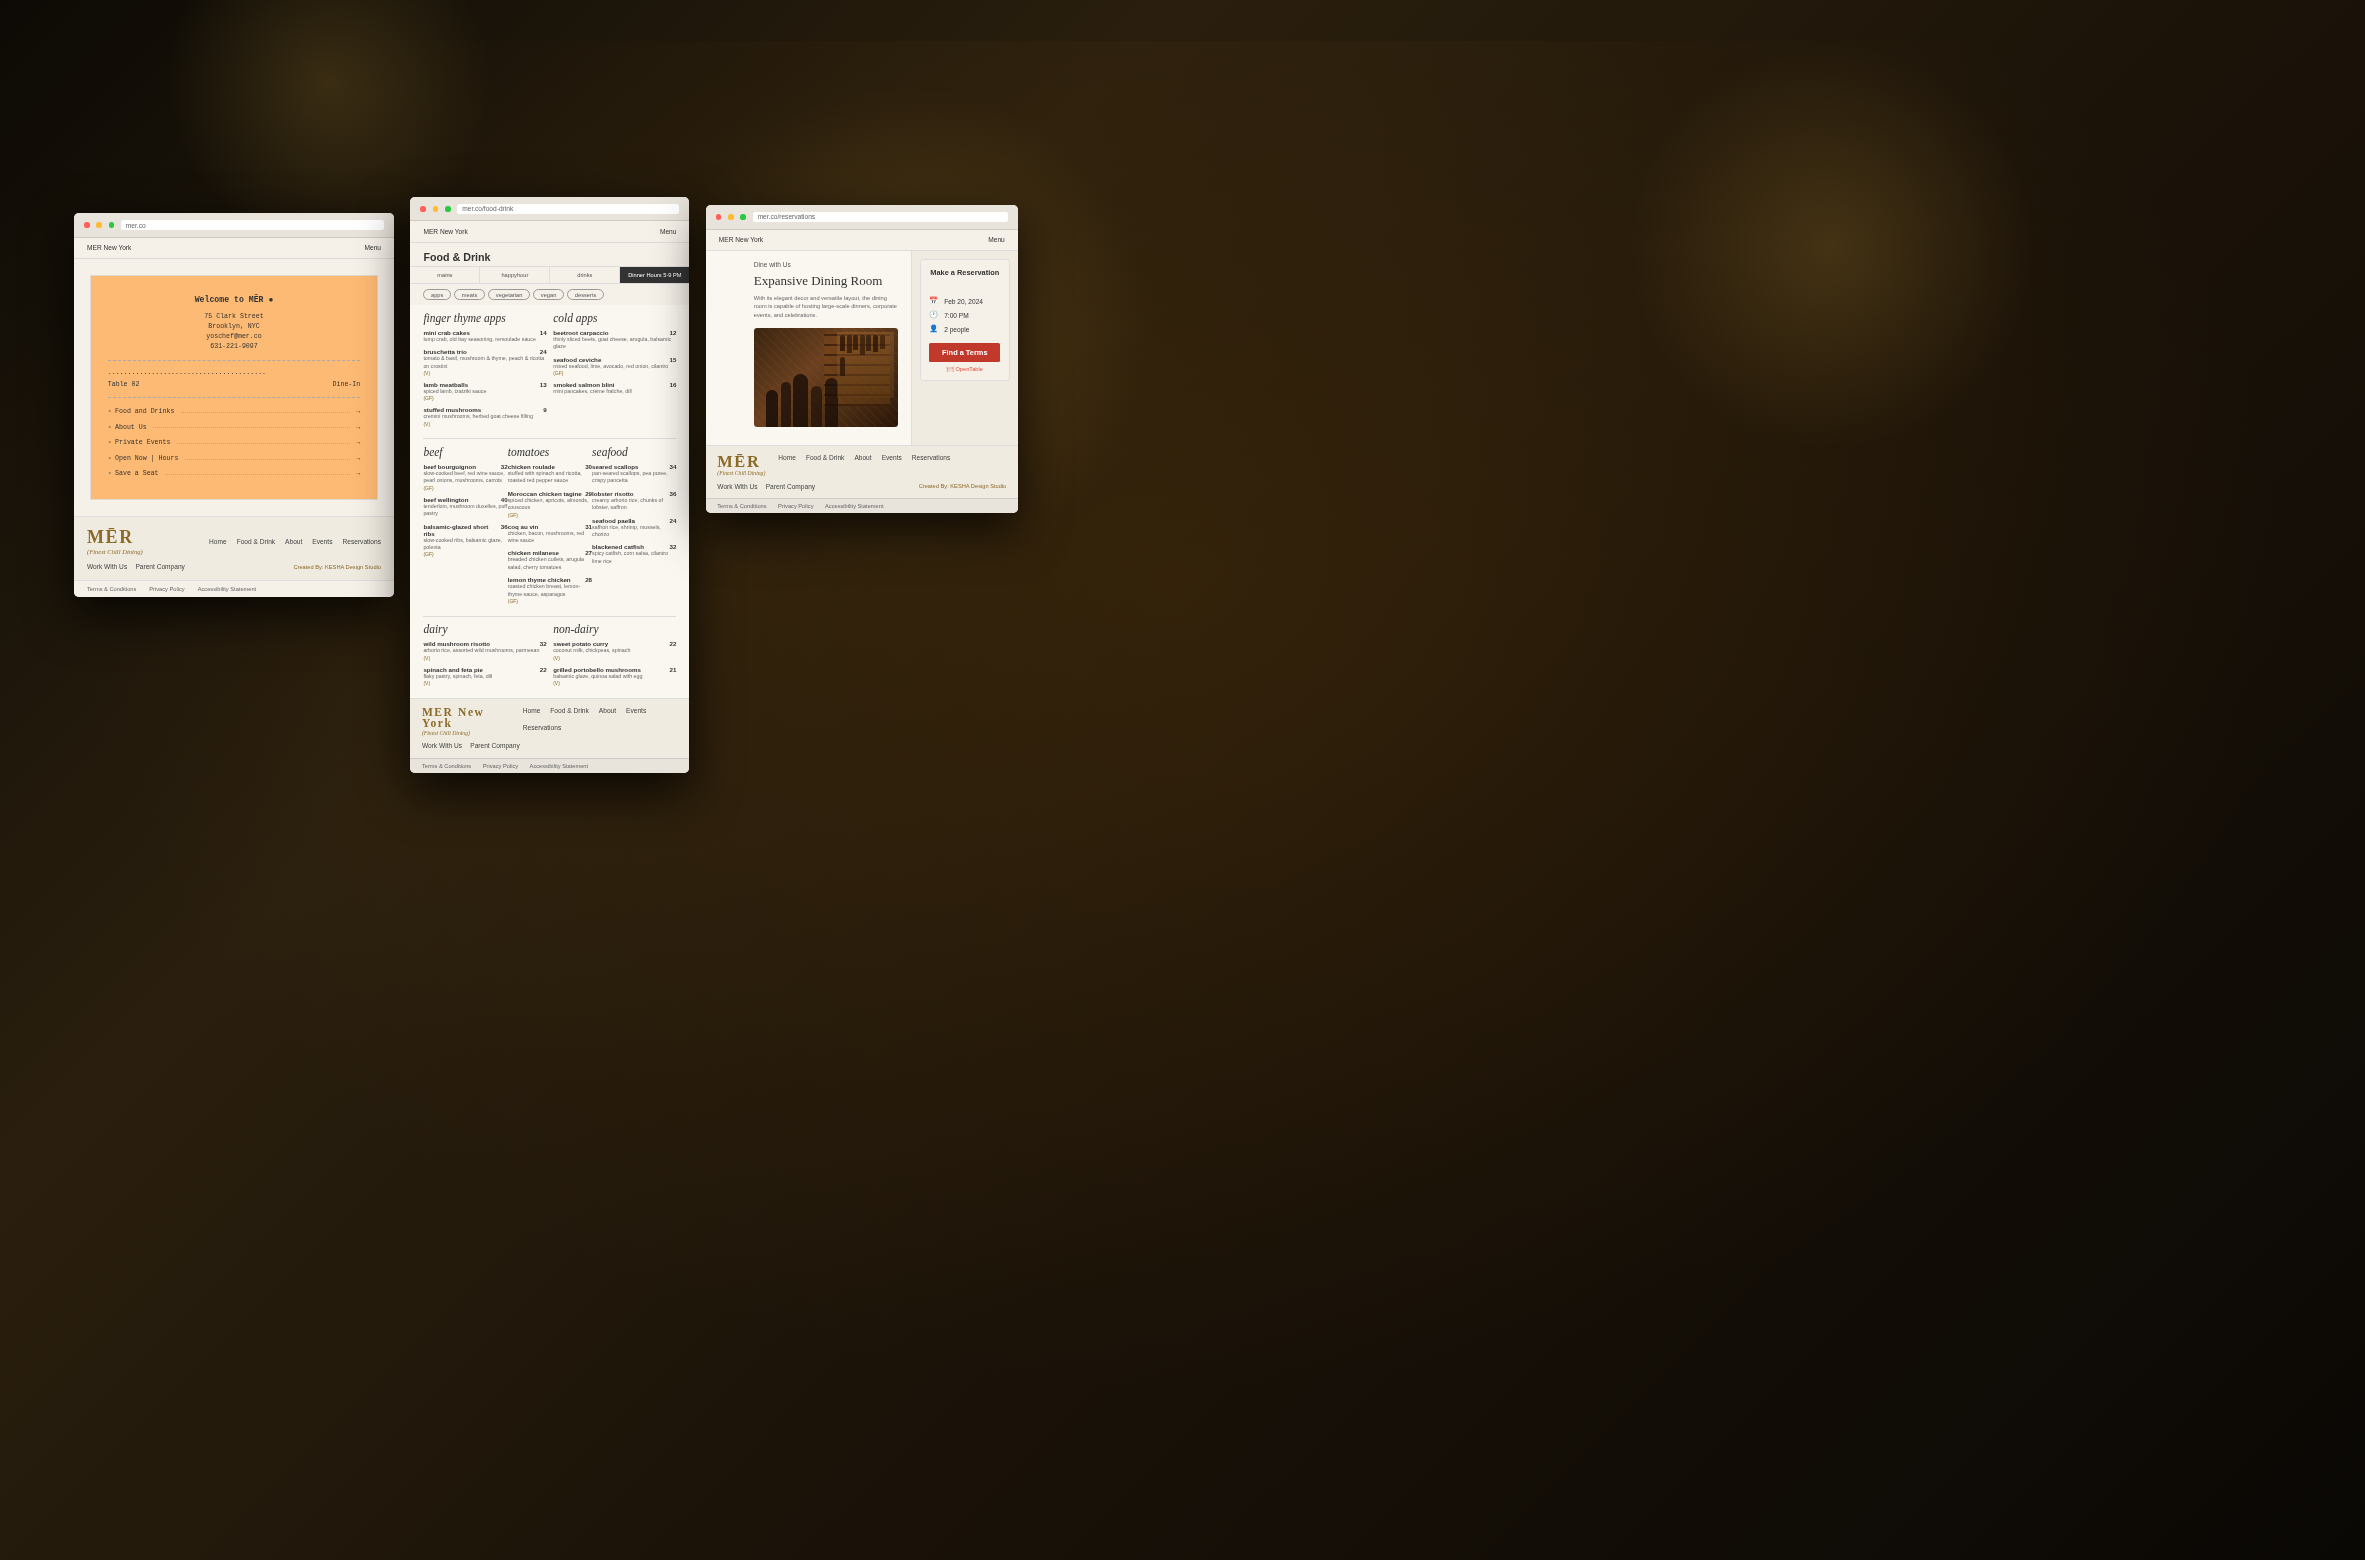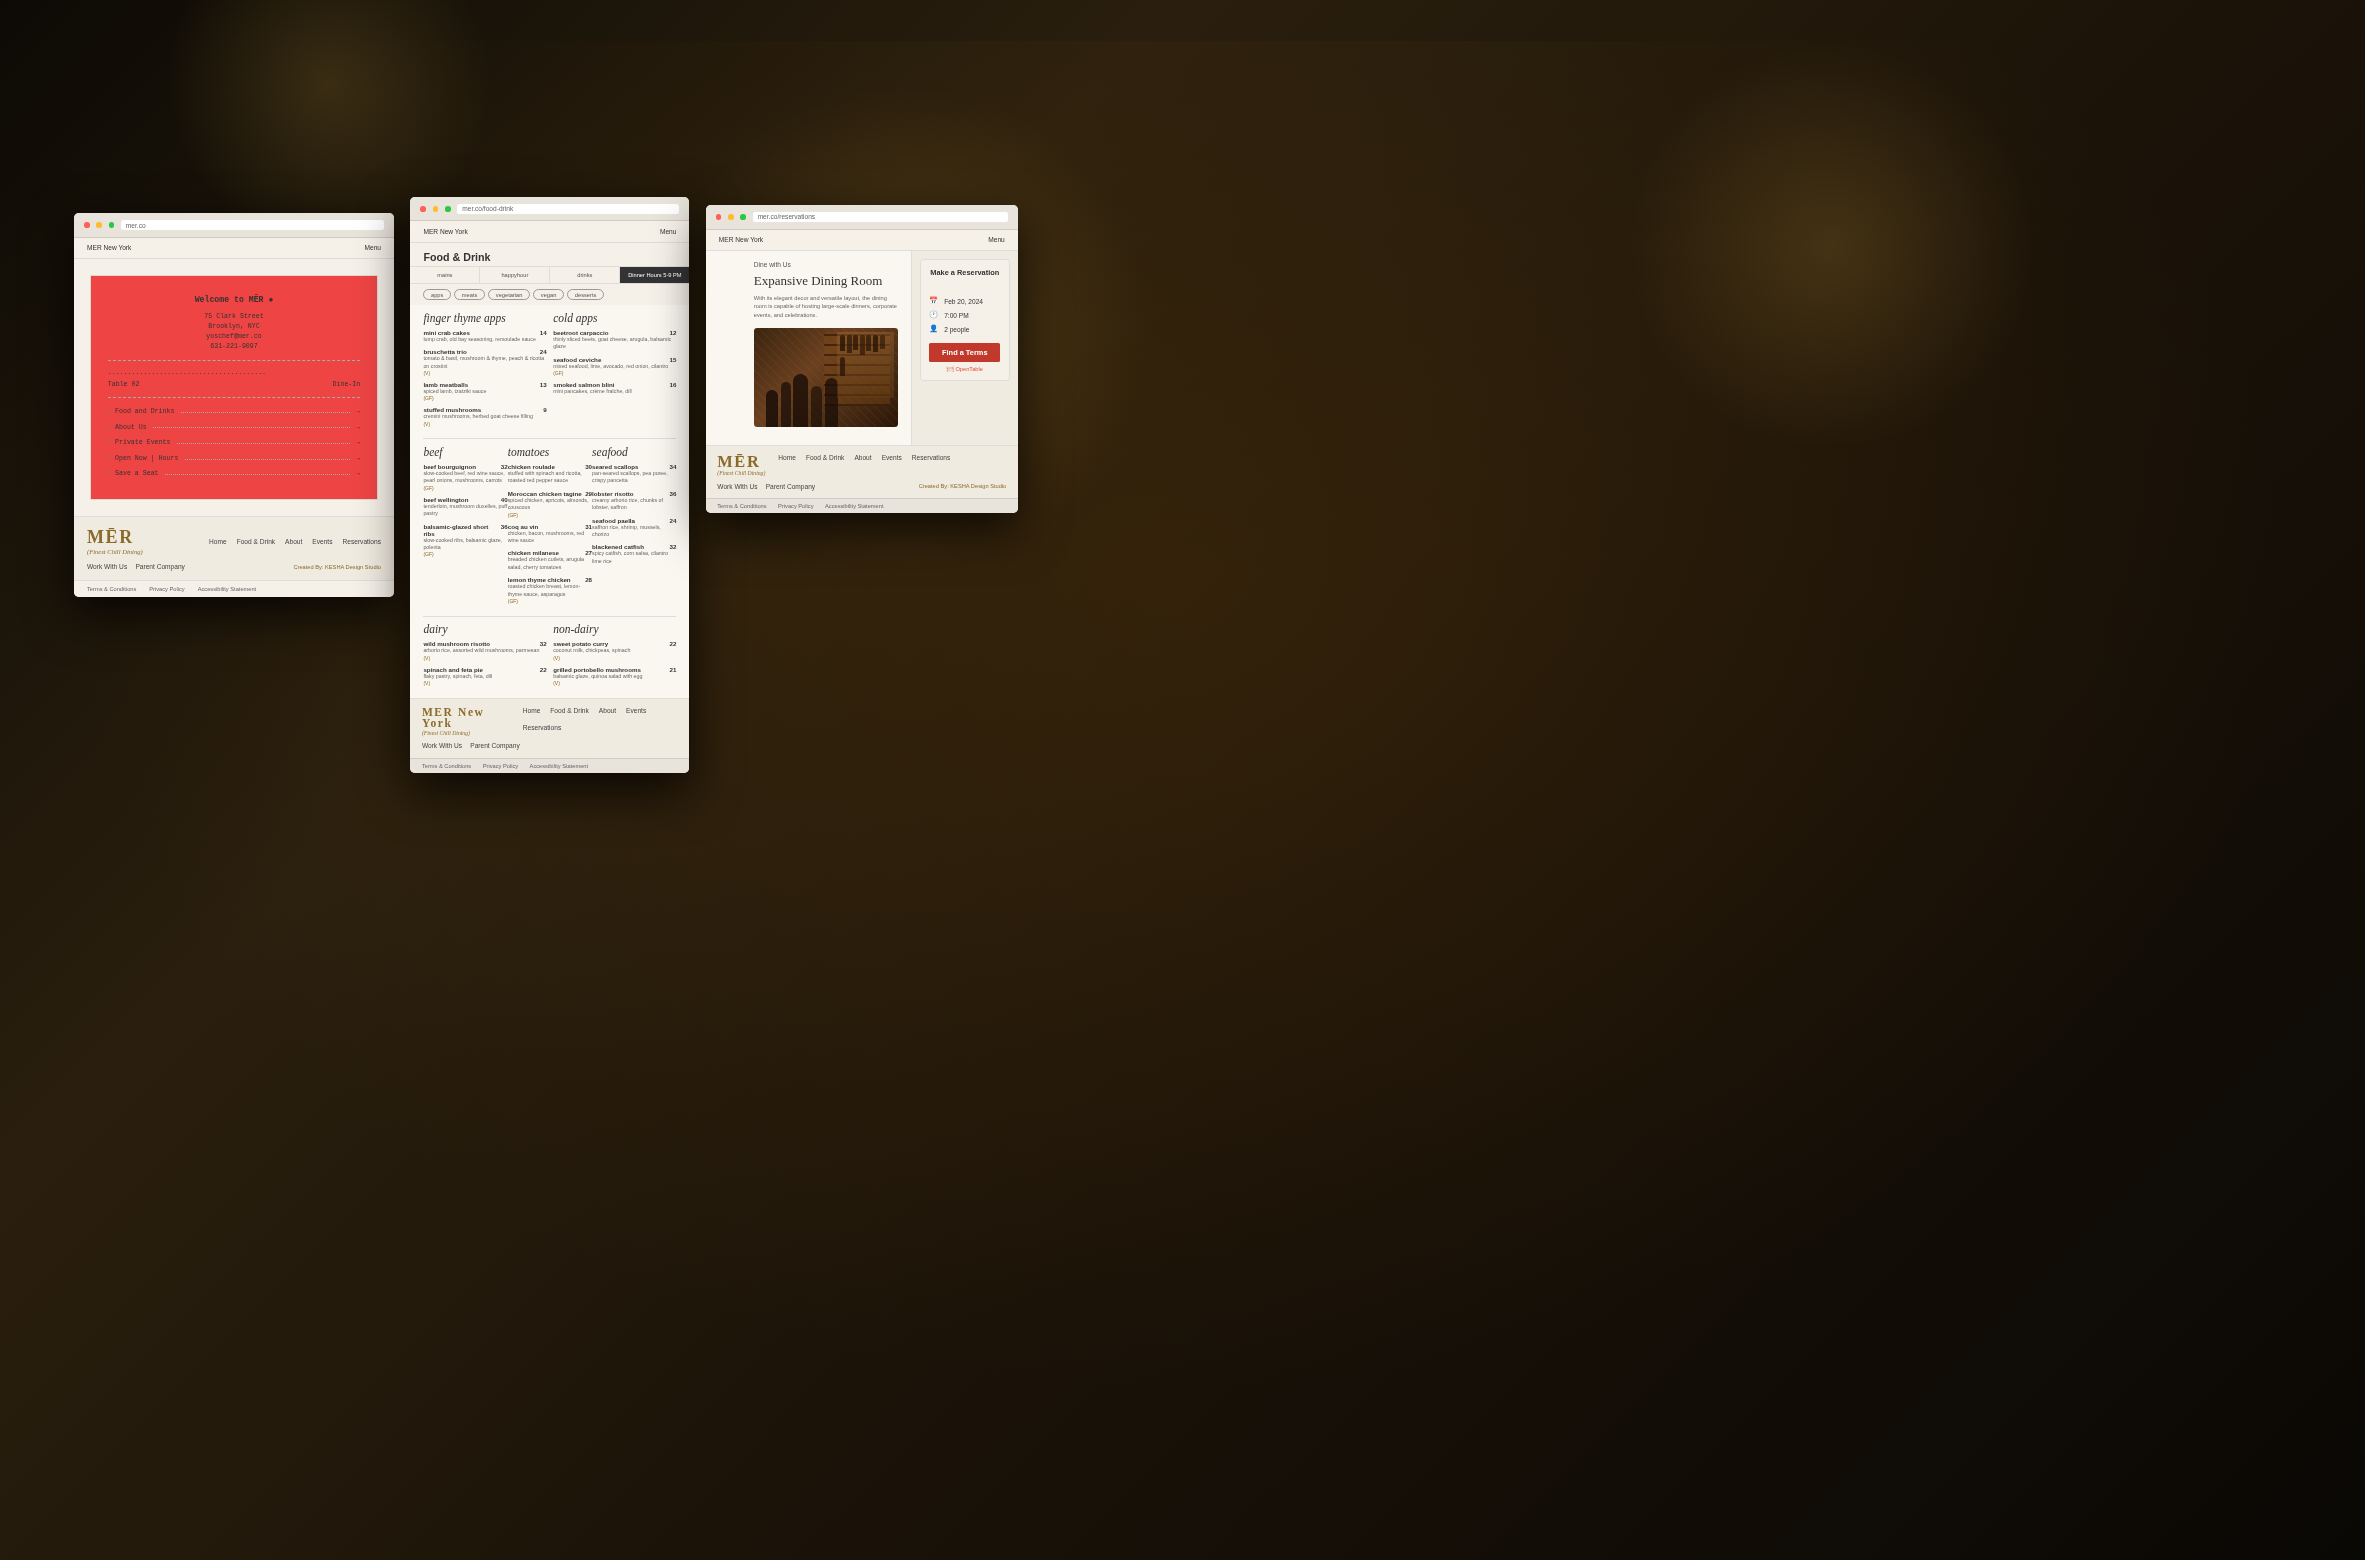--- a/index.html
+++ b/index.html
@@ -90,21 +90,21 @@
       font-family: sans-serif;
     }
 
     
     .window-1 {
       width: 320px;
       margin-top: 16.4px;
     }
 
     .receipt-card {
-      background: #ef4444;
+      background: #fdba74;
       margin: 16.4px;
       padding: 16.4px;
       border: 0.8px solid #e0dbd0;
       font-family: 'Courier New', monospace;
       font-size: 7.4px;
       color: #333;
       line-height: 1.6;
     }
 
     .receipt-title {

